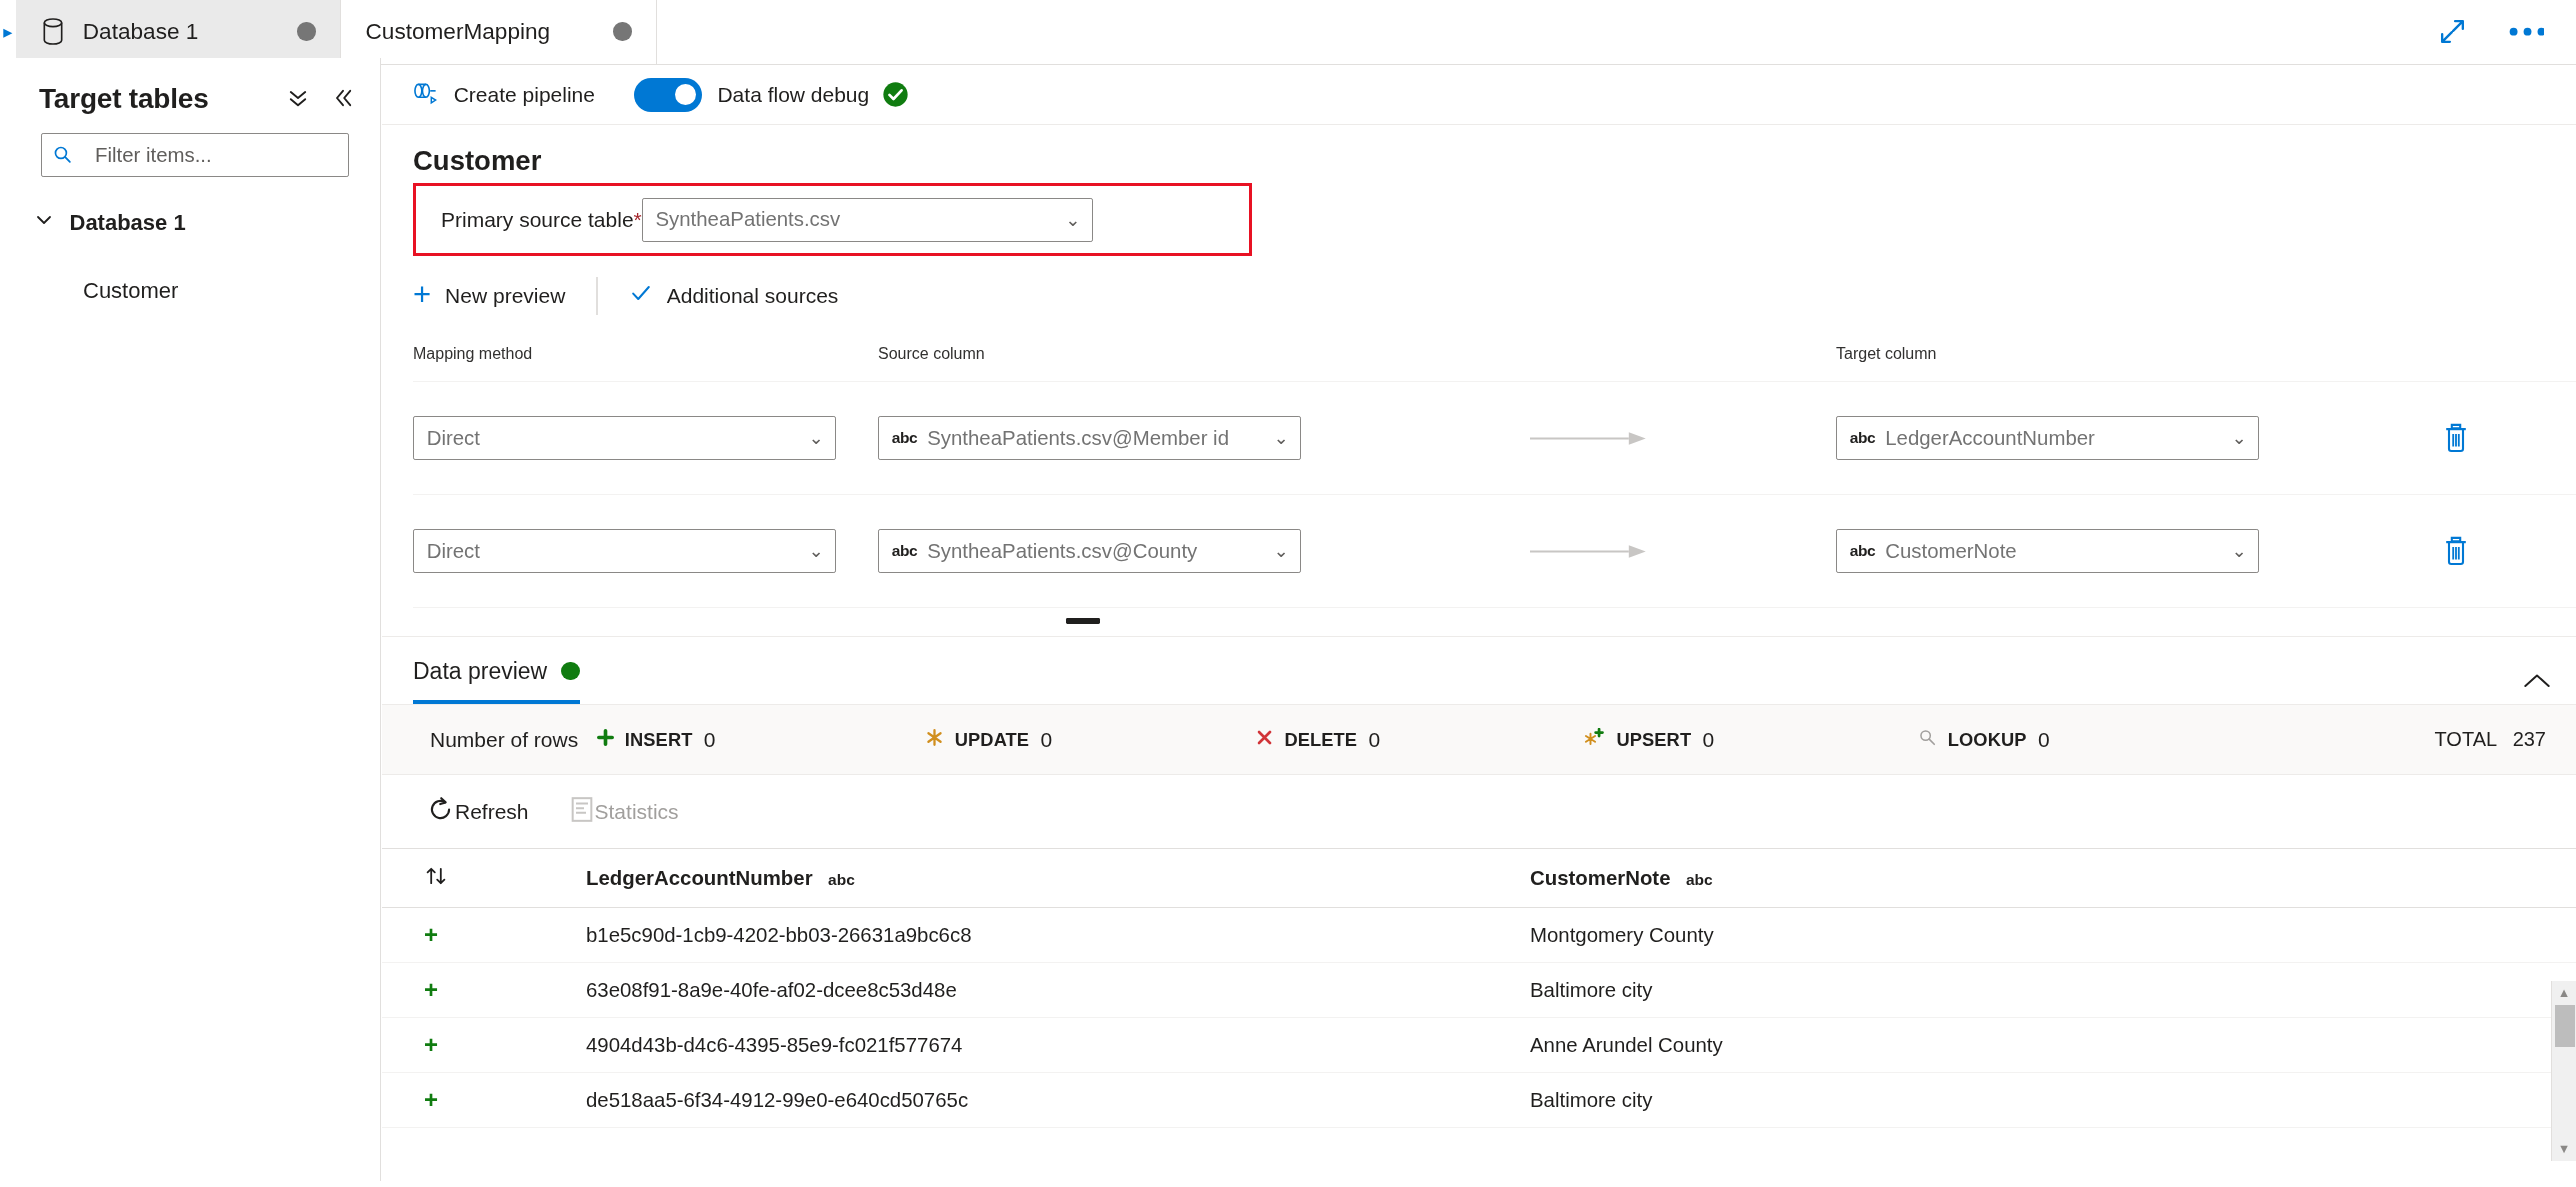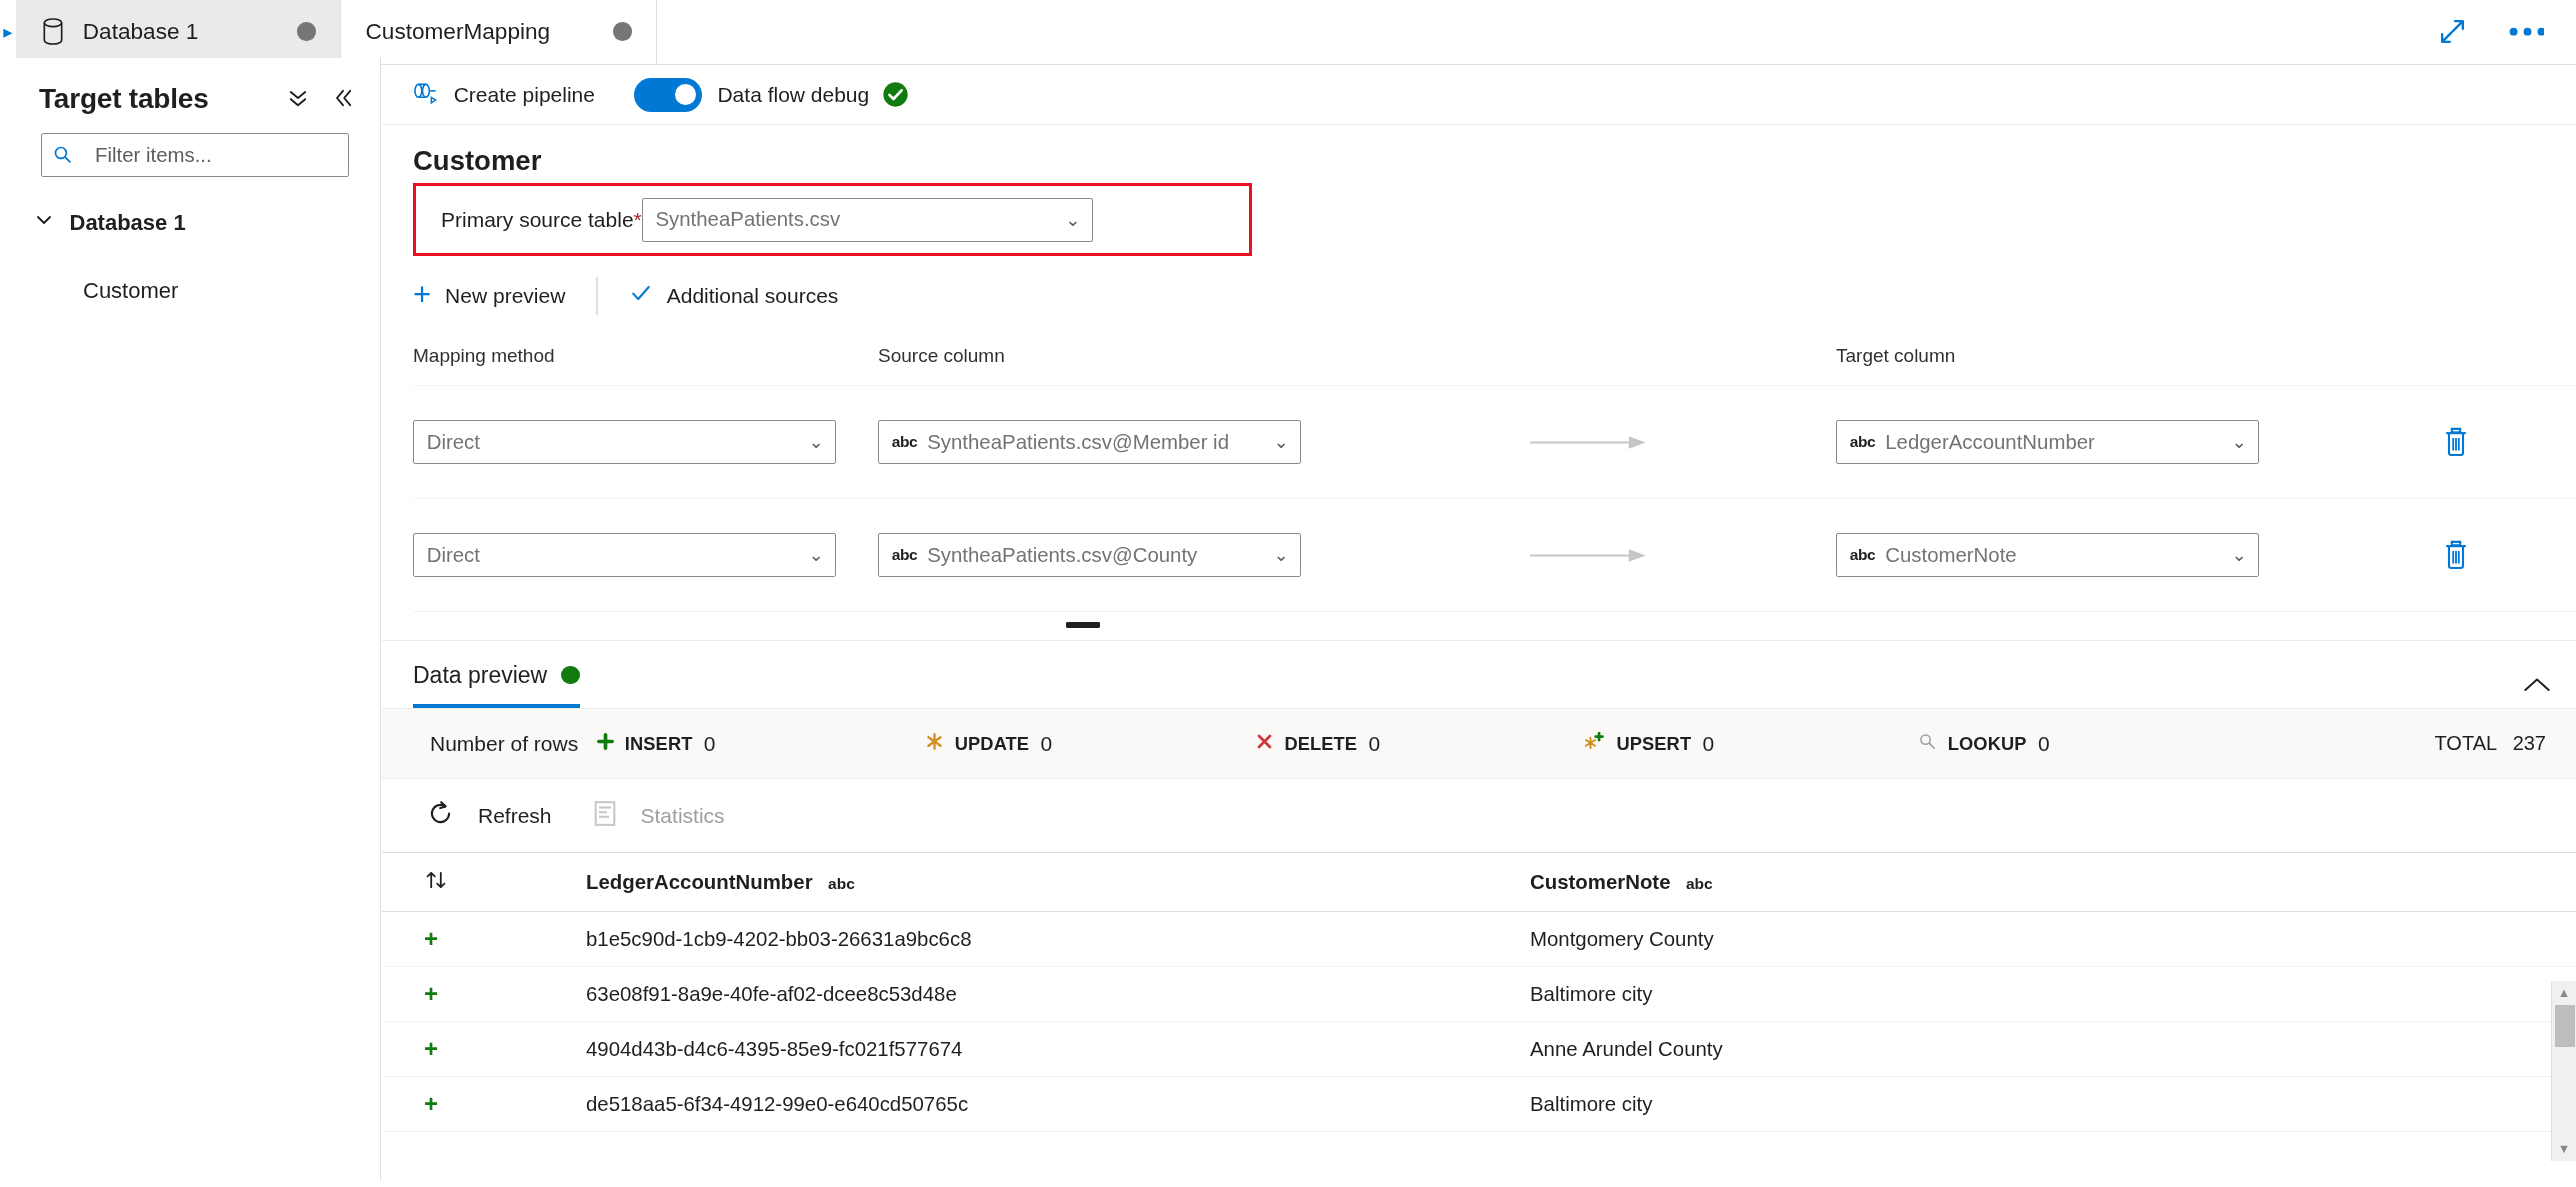--- a/index.html
+++ b/index.html
@@ -112,21 +112,21 @@
     flex: 0 0 auto;
   }
   #pst-combo { width: 451px; }
 
   .actions-row { display: flex; align-items: center; height: 68px; gap: 0; margin-top: 5.6px; }
   .act { display: flex; align-items: center; gap: 14px; font-size: 21px; }
   .act .plus { color: #0078d4; font-size: 31px; line-height: 0.8; font-weight: 300; }
   .act-sep { width: 1.4px; height: 38px; background: #e1dfdd; margin: 0 31px; }
 
   .grid-head {
-    display: flex; font-size: 19px; color: #323130; padding: 15.5px 0 18.3px 0;
+    display: flex; font-size: 16px; color: #323130; padding: 15.5px 0 18.3px 0;
     border-bottom: 1.4px solid #f3f2f1;
   }
   .col-mm { width: 465px; }
   .col-sc { width: 465px; }
   .col-arrow { width: 493px; }
   .col-tc { width: 437px; }
 
   .map-row {
     display: flex; align-items: center; height: 113px;
     border-bottom: 1.4px solid #f3f2f1; position: relative;
@@ -164,21 +164,21 @@
   }
   .counts-label { font-size: 21px; margin-right: 18.3px; }
   .count-item { display: flex; align-items: center; gap: 11.3px; }
   .count-item .k { font-weight: bold; font-size: 18.3px; letter-spacing: 0.1px; }
   .count-item .v { font-size: 21px; }
   .gap-a { width: 211px; } .gap-b { width: 204px; } .gap-c { width: 204px; }
   .gap-d { width: 204px; }
   .total-wrap { margin-left: auto; display: flex; align-items: center; gap: 15.5px; }
 
   .dp-toolbar { height: 73px; display: flex; align-items: center; padding-left: 45px; gap: 41px; }
-  .tb-item { display: flex; align-items: center; gap: 24px; font-size: 21px; }
+  .tb-item { display: flex; align-items: center; gap: 1px; font-size: 21px; }
   .tb-item.disabled { color: #a19f9d; }
 
   .dt { border-top: 1.4px solid #e1dfdd; }
   .dt-head { display: flex; align-items: center; height: 59px; font-size: 20.4px; font-weight: bold;
              border-bottom: 1.4px solid #e1dfdd; padding-left: 42px; }
   .dt-c0 { width: 162px; font-weight: normal; }
   .dt-c1 { width: 944px; display: flex; align-items: baseline; gap: 15.5px; }
   .dt-c2 { flex: 1; display: flex; align-items: baseline; gap: 15.5px; }
   .type-tag { font-size: 15.5px; font-weight: 600; color: #201f1e; }
   .dt-row { display: flex; align-items: center; height: 55px; font-size: 20.4px;

